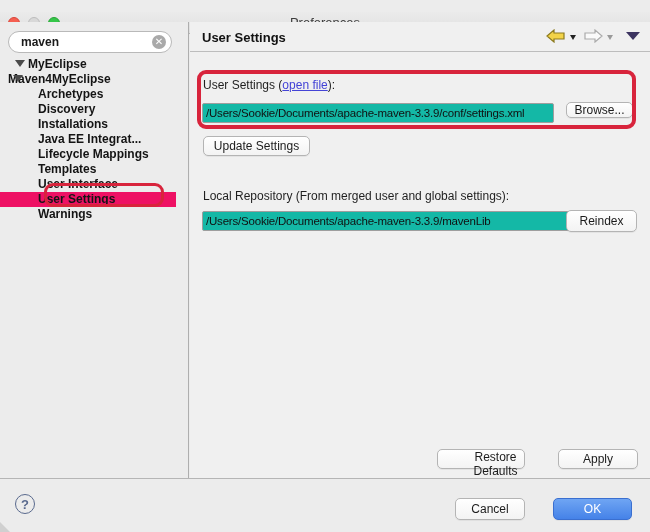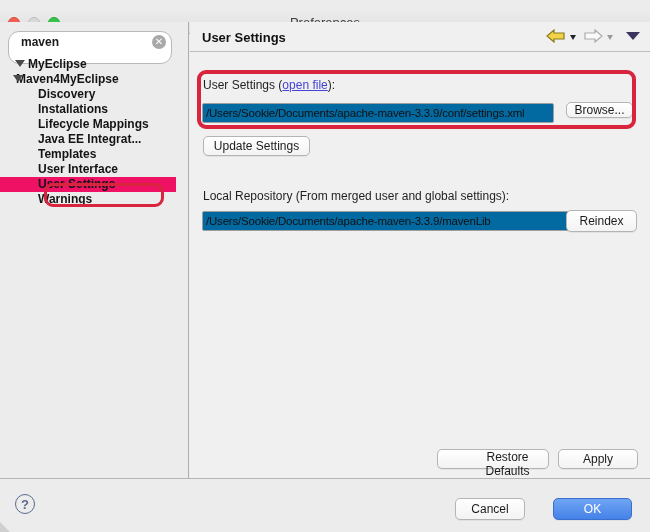--- a/index.html
+++ b/index.html
@@ -14,56 +14,56 @@
   .traffic { position:absolute; top:5px; width:12px; height:12px; border-radius:50%; }
   .tl-close { left:8px;  background:#f55f51; border:1px solid #d9463a; }
   .tl-min   { left:28px; background:#d8d8d8; border:1px solid #bcbcbc; }
   .tl-zoom  { left:48px; background:#35c649; border:1px solid #27a436; }
   .win-title { position:absolute; top:3px; left:0; width:100%; text-align:center;
     font-size:13px; color:#3d3d3d; }
 
   
   .sidebar { position:absolute; left:0; top:22px; width:189px; height:456px;
     background:#ececec; border-right:1px solid #aeaeae; }
-  .searchbox { position:absolute; left:8px; top:9px; width:164px; height:33px;
+  .searchbox { position:absolute; left:8px; top:9px; width:164px; height:22px;
     background:#ffffff; border:1px solid #b9b9b9; border-radius:11px;text-decoration:underline; }
   .searchbox input { position:absolute; left:12px; top:2px; width:130px; height:16px;
     border:none; outline:none; font-size:12px; font-weight:bold; color:#1a1a1a;
     font-family:inherit; background:transparent; }
   .search-clear { position:absolute; right:5px; top:3px; width:14px; height:14px;
     background:#a9a9a9; border-radius:50%; color:#ffffff; font-size:10px; line-height:14px;
     text-align:center; cursor:pointer; }
 
   .tree { position:absolute; left:0; top:35px; width:189px; }
   .tree-row { position:relative; height:15px; line-height:15px; font-size:12px;
     font-weight:bold; color:#141414; white-space:nowrap; cursor:default; width:176px; }
   .tree-row .twisty { position:absolute; top:3px; width:0; height:0;
     border-left:5px solid transparent; border-right:5px solid transparent;
     border-top:7px solid #4a4a4a; }
   .tree-row.lvl0 { padding-left:16px;margin-left:12px; } .tree-row.lvl0 .twisty { left:3px; }
-  .tree-row.lvl1 { padding-left:16px; } .tree-row.lvl1 .twisty { left:13px; }
+  .tree-row.lvl1 { padding-left:8px; } .tree-row.lvl1 .twisty { left:13px; }
   .tree-row.lvl2 { padding-left:38px; }
   .tree-row.selected { background:#ee1164; }
 
   
   .main { position:absolute; left:190px; top:22px; width:460px; height:456px; background:#f0f0f0; }
   .main-header { position:absolute; left:0; top:0; width:460px; height:30px;
     border-bottom:1px solid #bdbdbd; }
   .main-title { position:absolute; left:12px; top:8px; font-size:13px; font-weight:bold; color:#111; }
   .nav-icons { position:absolute; right:10px; top:7px; display:flex; align-items:center; gap:3px; }
   .nav-caret { width:0; height:0; border-left:3.5px solid transparent;
     border-right:3.5px solid transparent; border-top:5px solid #222; margin:2px 4px 0 1px; }
   .nav-caret.dim { border-top-color:#9a9a9a; }
   .view-menu { width:0; height:0; border-left:7px solid transparent;
     border-right:7px solid transparent; border-top:8px solid #3c3460; margin-left:6px; }
 
   .field-label { position:absolute; font-size:12px; color:#1f1f1f; }
   .link { color:#4343d6; text-decoration:underline; cursor:pointer; }
 
-  .text-field { position:absolute; height:20px; background:#0369a1; border:1px solid #9e9e9e;
+  .text-field { position:absolute; height:20px; background:#14b8a6; border:1px solid #9e9e9e;
     border-radius:2px; font-family:inherit; font-size:11.5px; letter-spacing:-0.2px;
     color:#111; padding:0 3px; outline:none; }
 
   .mac-btn { position:absolute; background:linear-gradient(#ffffff,#f3f3f3);
     border:1px solid #b4b4b4; border-radius:5px; font-family:inherit; font-size:12px;
     color:#1c1c1c; text-align:center; cursor:pointer; box-shadow:0 1px 0 rgba(0,0,0,0.05); }
   .btn-blue { background:linear-gradient(#6fa5f3,#4582e8); border:1px solid #3a6fd0;
     color:#ffffff; }
 
   
@@ -95,24 +95,25 @@
   </div>
 
   <div class="sidebar">
     <div class="searchbox">
       <input type="text" value="maven" style="">
       <span class="search-clear">✕</span>
     </div>
     <div class="tree" id="tree">
         <div class="tree-row lvl0"><span class="twisty"></span><span>MyEclipse</span></div>
         <div class="tree-row lvl1"><span class="twisty"></span><span>Maven4MyEclipse</span></div>
+        <div class="tree-row lvl2"><span>Archetypes</span></div>
         <div class="tree-row lvl2"><span>Discovery</span></div>
         <div class="tree-row lvl2"><span>Installations</span></div>
+        <div class="tree-row lvl2"><span>Java EE Integrat...</span></div>
         <div class="tree-row lvl2"><span>Lifecycle Mappings</span></div>
-        <div class="tree-row lvl2"><span>Java EE Integrat...</span></div>
         <div class="tree-row lvl2"><span>Templates</span></div>
         <div class="tree-row lvl2"><span>User Interface</span></div>
         <div class="tree-row lvl2 selected"><span>User Settings</span></div>
         <div class="tree-row lvl2"><span>Warnings</span></div>
       </div>
   </div>
 
   <div class="main">
     <div class="main-header">
       <span class="main-title">User Settings</span>
@@ -133,21 +134,21 @@
       <span>User Settings (</span><span class="link">open file</span><span>):</span>
     </div>
     <input class="text-field" style="left: 12px; top: 81px; width: 352px;" type="text" value="/Users/Sookie/Documents/apache-maven-3.3.9/conf/settings.xml">
     <button class="mac-btn" style="left:376px; top:80px; width:67px; height:16px;">Browse...</button>
     <button class="mac-btn" style="left:13px; top:114px; width:107px; height:20px;">Update Settings</button>
 
     <div class="field-label" style="left:13px; top:167px;">Local Repository (From merged user and global settings):</div>
     <input class="text-field" style="left: 12px; top: 189px; width: 376px;" type="text" value="/Users/Sookie/Documents/apache-maven-3.3.9/mavenLib">
     <button class="mac-btn" style="left:376px; top:188px; width:71px; height:22px;">Reindex</button>
 
-    <button class="mac-btn" style="left:247px; top:427px; width:112px; height:20px;padding-left:29px;">Restore Defaults</button>
+    <button class="mac-btn" style="left:247px; top:427px; width:88px; height:20px;padding-left:29px;">Restore Defaults</button>
     <button class="mac-btn" style="left:368px; top:427px; width:80px; height:20px;text-align:center;">Apply</button>
   </div>
 
   <div class="footer">
     <button class="help-btn">?</button>
     <button class="mac-btn" style="left:455px; top:19px; width:70px; height:22px;">Cancel</button>
     <button class="mac-btn btn-blue" style="left:553px; top:19px; width:79px; height:22px;">OK</button>
   </div>
   <div class="resize-grip"></div>
 

